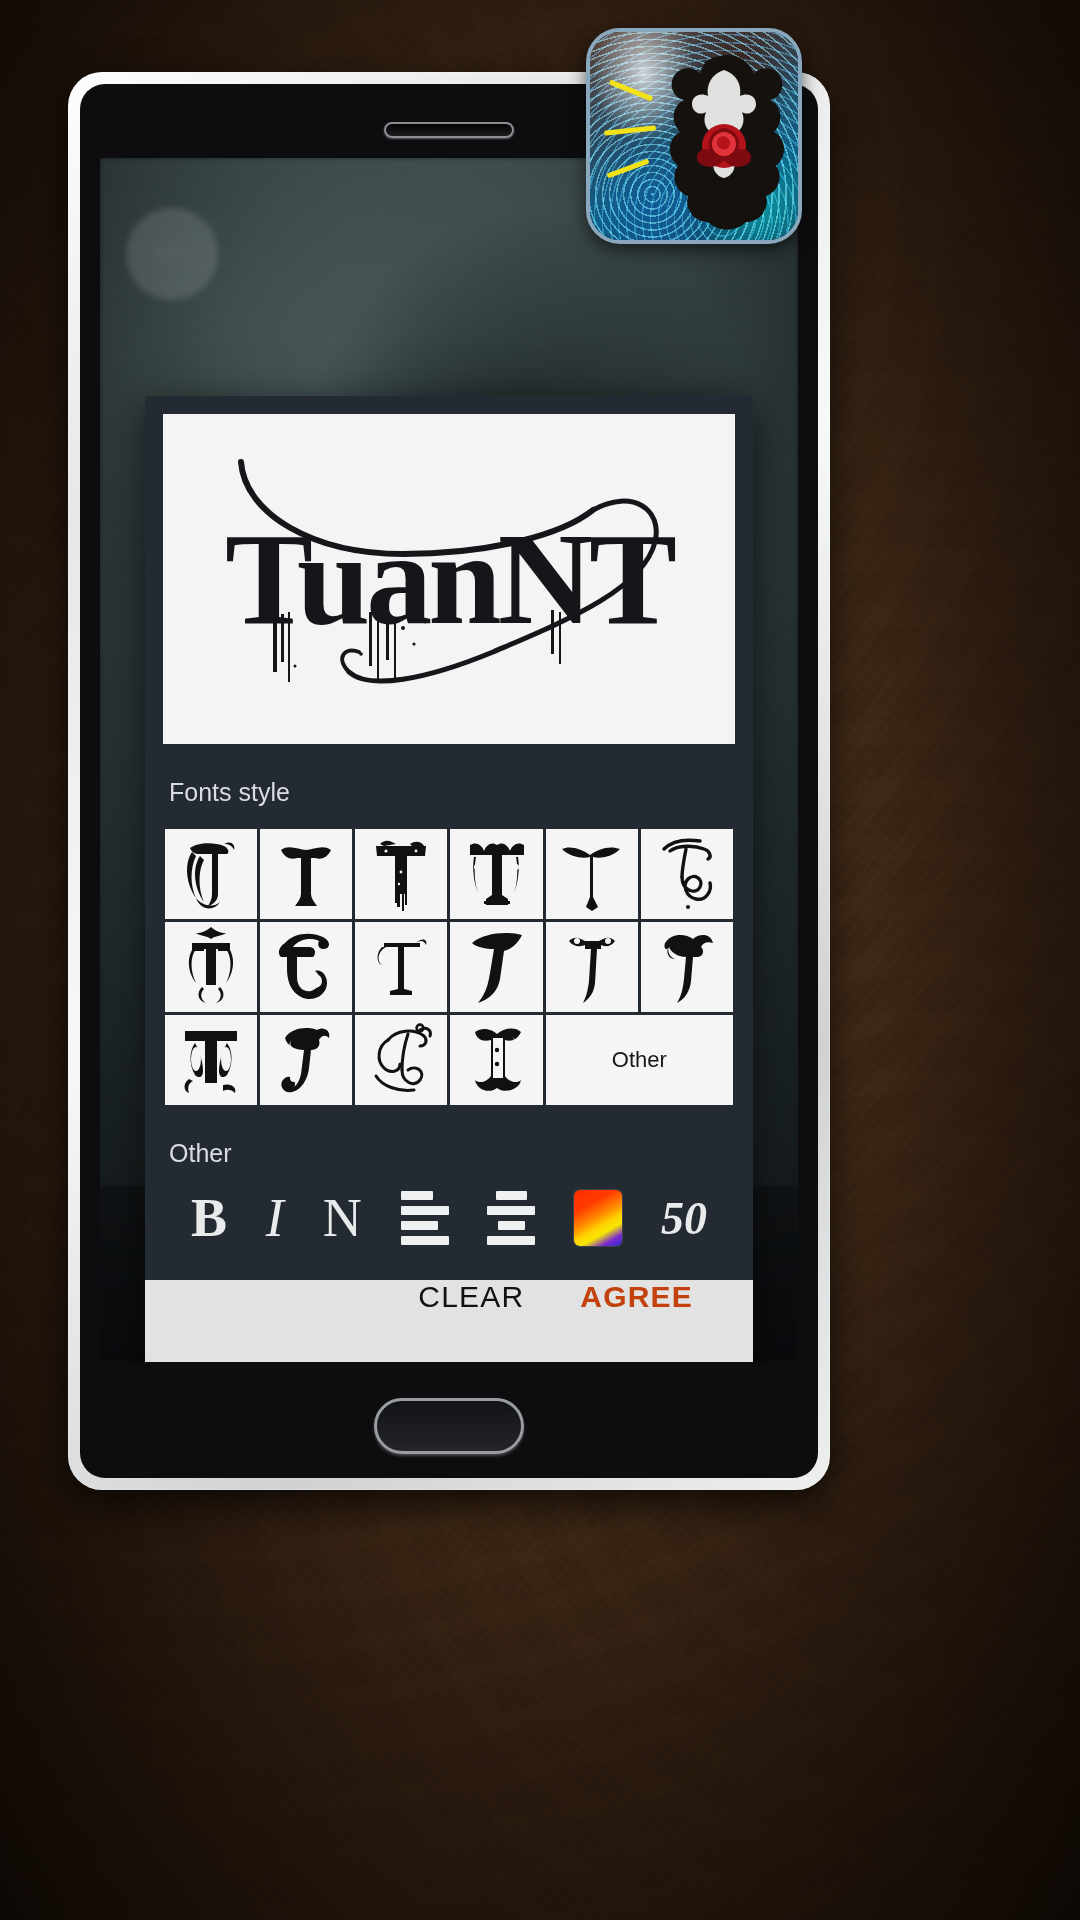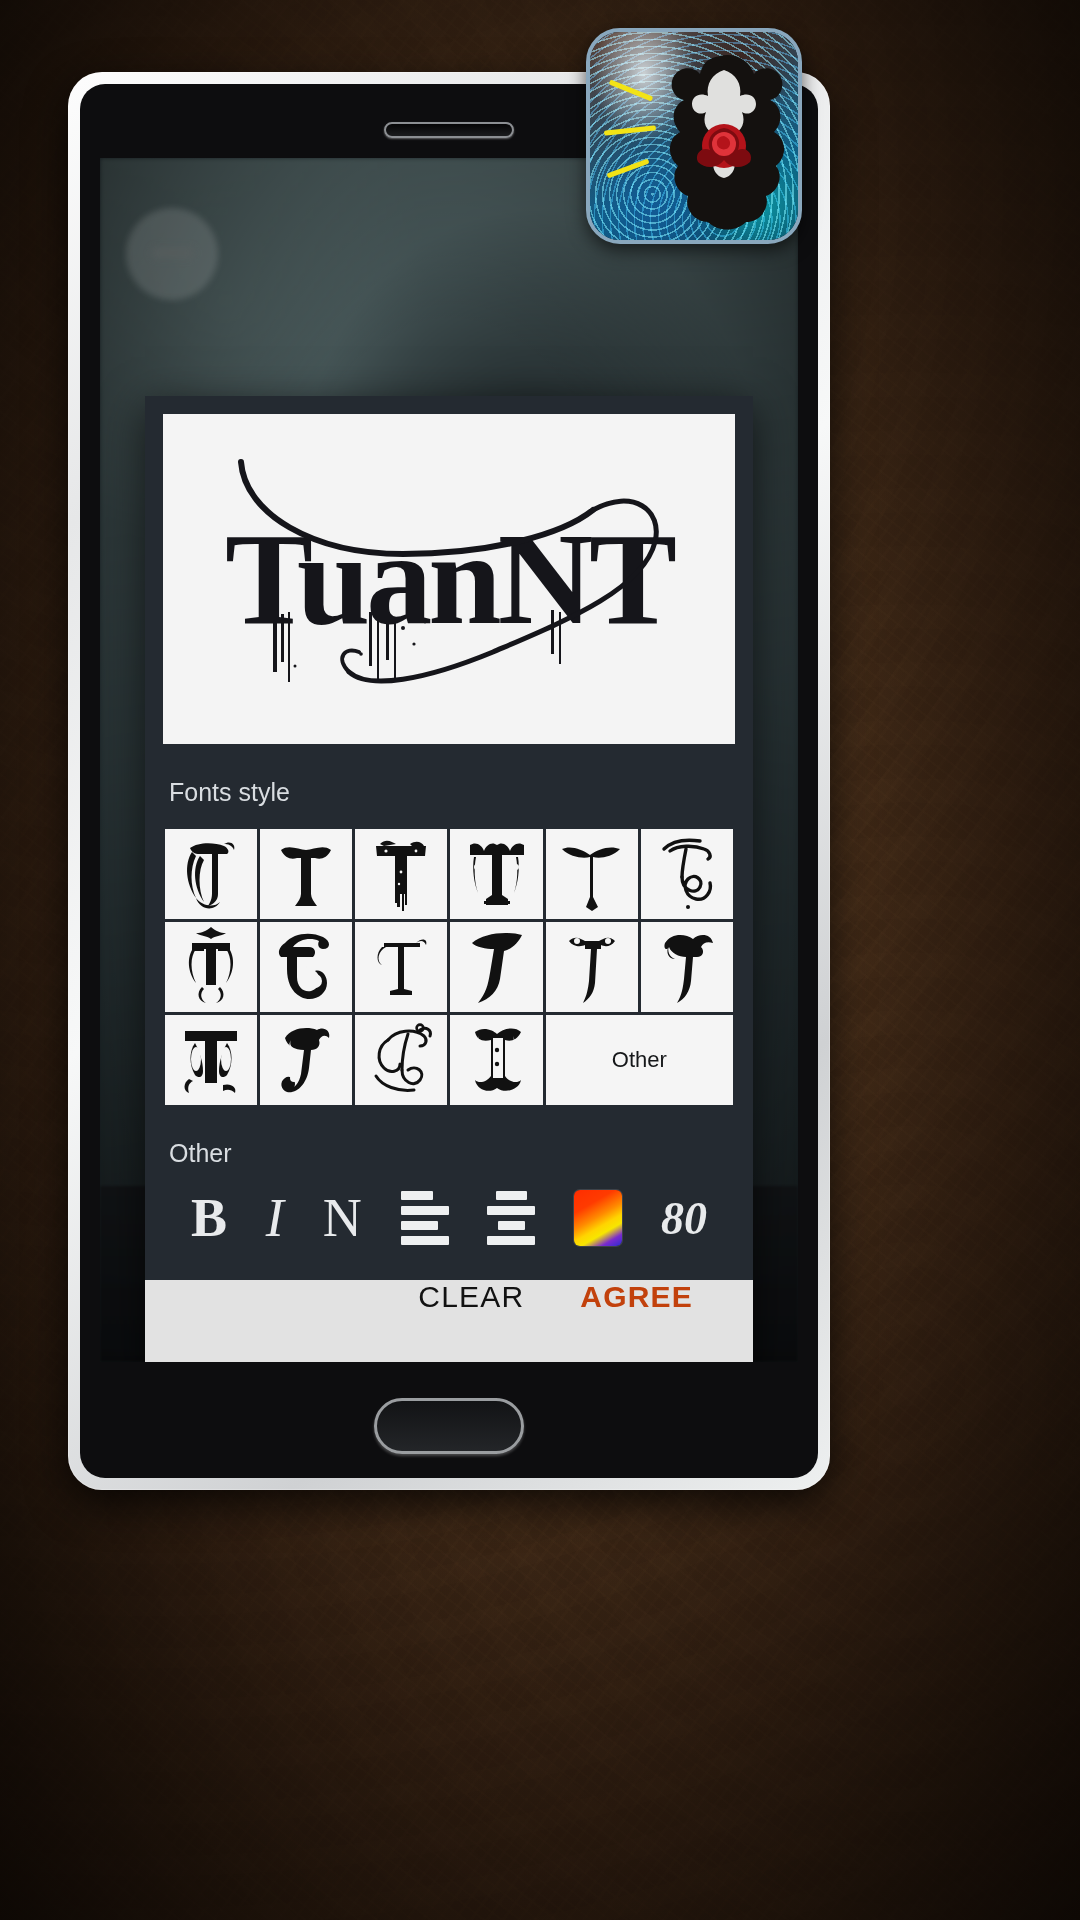--- a/index.html
+++ b/index.html
@@ -527,21 +527,21 @@
               <i></i>
                 <i></i>
                 <i></i>
                 <i></i>
             </span>
           </div>
           <div class="tb-item">
             <span id="color-swatch"></span>
           </div>
           <div class="tb-item">
-            <span class="tb-size">80</span>
+            <span class="tb-size">50</span>
           </div>
         </div>
 
         <div id="action-bar">
           <button id="clear-btn" class="action-btn">CLEAR</button>
           <button id="agree-btn" class="action-btn">AGREE</button>
         </div>
 
       </div>
 

